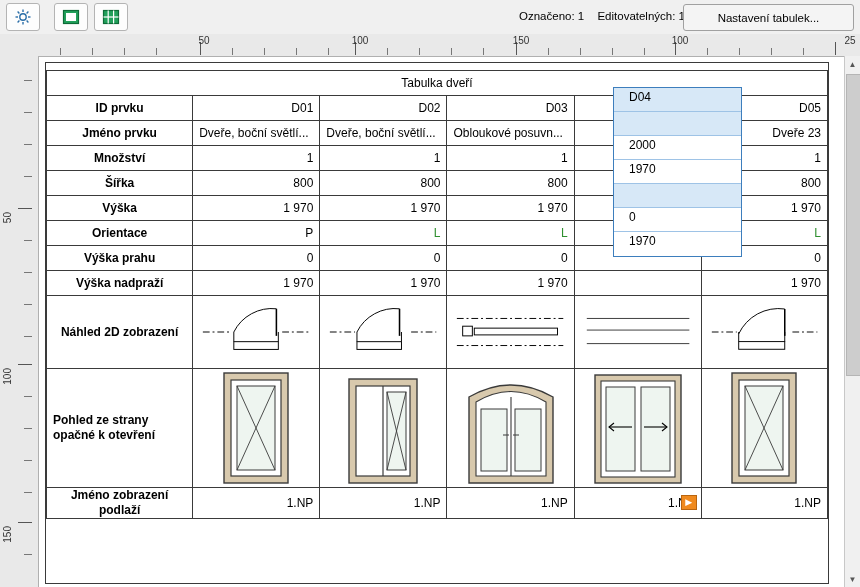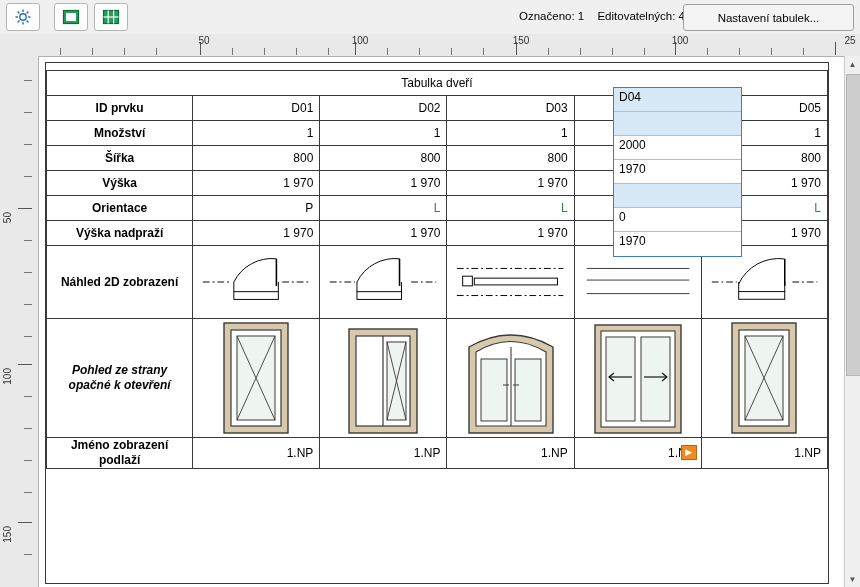--- a/index.html
+++ b/index.html
@@ -76,34 +76,34 @@
   }
   .col-lbl{width:146px;text-align:center;font-weight:bold;background:#fff;border-radius:8px;}
   .col-d{width:126px;text-align:right;}
   .title-cell{text-align:center;height:28px;font-size:13px;}
   .hl{background:#d7e8f7;}
   .green{color:#2f8f2f;}
   .nowrap{white-space:nowrap;overflow:hidden;text-overflow:ellipsis;}
 
   .row-h24 td{height:24px;}
   .row-prev td{height:88px;vertical-align:middle;text-align:center;}
-  .row-view td{height:126px;vertical-align:middle;text-align:center;font-style:italic;}
+  .row-view td{height:126px;vertical-align:middle;text-align:left;}
   .row-floor td{height:30px;}
 
   .lbl2{font-weight:bold;text-align:center;line-height:15px;}
 
   
   .edit-col{
     position:absolute;left:567px;top:24px;width:127px;
     border:1px solid #3d7ebd;background:transparent;pointer-events:none;
   }
   .edit-cell{
     box-sizing:border-box;width:127px;height:24px;
     border-bottom:1px solid #9ec3e6;background:#fff;
-    font-size:12px;padding:2px 5px;color:#000;text-align:left;
+    font-size:12px;padding:2px 15px;color:#000;text-align:left;
   }
   .edit-cell.sel{background:#d7e8f7;}
 
   
   .vscroll{
     position:absolute;right:0;top:56px;width:15px;height:531px;
     background:#f0f0f0;border-left:1px solid #c8c8c8;
   }
   .vscroll .thumb{position:absolute;left:1px;top:18px;width:13px;height:300px;background:#cdcdcd;border:1px solid #b5b5b5;}
   .vscroll .arrow{position:absolute;left:0;width:15px;height:16px;display:flex;align-items:center;justify-content:center;font-size:8px;color:#555;}
@@ -144,21 +144,21 @@
       <svg width="18" height="16" viewBox="0 0 18 16">
         <rect x="1.5" y="1.5" width="15" height="13" fill="#21a05a" stroke="#0d6b37" stroke-width="1.2"></rect>
         <line x1="6.2" y1="1.5" x2="6.2" y2="14.5" stroke="#ffffff" stroke-width="1.2"></line>
         <line x1="11.6" y1="1.5" x2="11.6" y2="14.5" stroke="#ffffff" stroke-width="1.2"></line>
         <line x1="1.5" y1="8" x2="16.5" y2="8" stroke="#ffffff" stroke-width="1.2"></line>
       </svg>
     </div>
 
     <div class="tb-status">
       <span>Označeno: 1</span>
-      <span>Editovatelných: 4</span>
+      <span>Editovatelných: 1</span>
     </div>
 
     <div class="settings-btn">Nastavení tabulek...</div>
   </div>
 
   <div class="ruler-corner">...</div>
 
   <div class="ruler-h">
     <div class="rh-tick" style="left:60px"></div>
     <div class="rh-tick" style="left:92px"></div>
@@ -233,20 +233,28 @@
 
         <tr class="row-h24">
           <td class="col-lbl">ID prvku</td>
           <td class="col-d hl">D01</td>
           <td class="col-d hl">D02</td>
           <td class="col-d hl">D03</td>
           <td class="col-d hl"></td>
           <td class="col-d hl">D05</td>
         </tr>
 
+        <tr class="row-h24">
+          <td class="col-lbl">Jméno prvku</td>
+          <td class="col-d nowrap" style="text-align:left">Dveře, boční světlí...</td>
+          <td class="col-d nowrap" style="text-align:left">Dveře, boční světlí...</td>
+          <td class="col-d nowrap" style="text-align:left">Obloukové posuvn...</td>
+          <td class="col-d nowrap" style="text-align:left"></td>
+          <td class="col-d">Dveře 23</td>
+        </tr>
 
         <tr class="row-h24">
           <td class="col-lbl">Množství</td>
           <td class="col-d">1</td>
           <td class="col-d">1</td>
           <td class="col-d">1</td>
           <td class="col-d hl"></td>
           <td class="col-d">1</td>
         </tr>
 
@@ -270,20 +278,28 @@
 
         <tr class="row-h24">
           <td class="col-lbl">Orientace</td>
           <td class="col-d">P</td>
           <td class="col-d green">L</td>
           <td class="col-d green">L</td>
           <td class="col-d hl"></td>
           <td class="col-d green">L</td>
         </tr>
 
+        <tr class="row-h24">
+          <td class="col-lbl">Výška prahu</td>
+          <td class="col-d">0</td>
+          <td class="col-d">0</td>
+          <td class="col-d">0</td>
+          <td class="col-d"></td>
+          <td class="col-d">0</td>
+        </tr>
 
         <tr class="row-h24">
           <td class="col-lbl">Výška nadpraží</td>
           <td class="col-d">1 970</td>
           <td class="col-d">1 970</td>
           <td class="col-d">1 970</td>
           <td class="col-d"></td>
           <td class="col-d">1 970</td>
         </tr>
 

